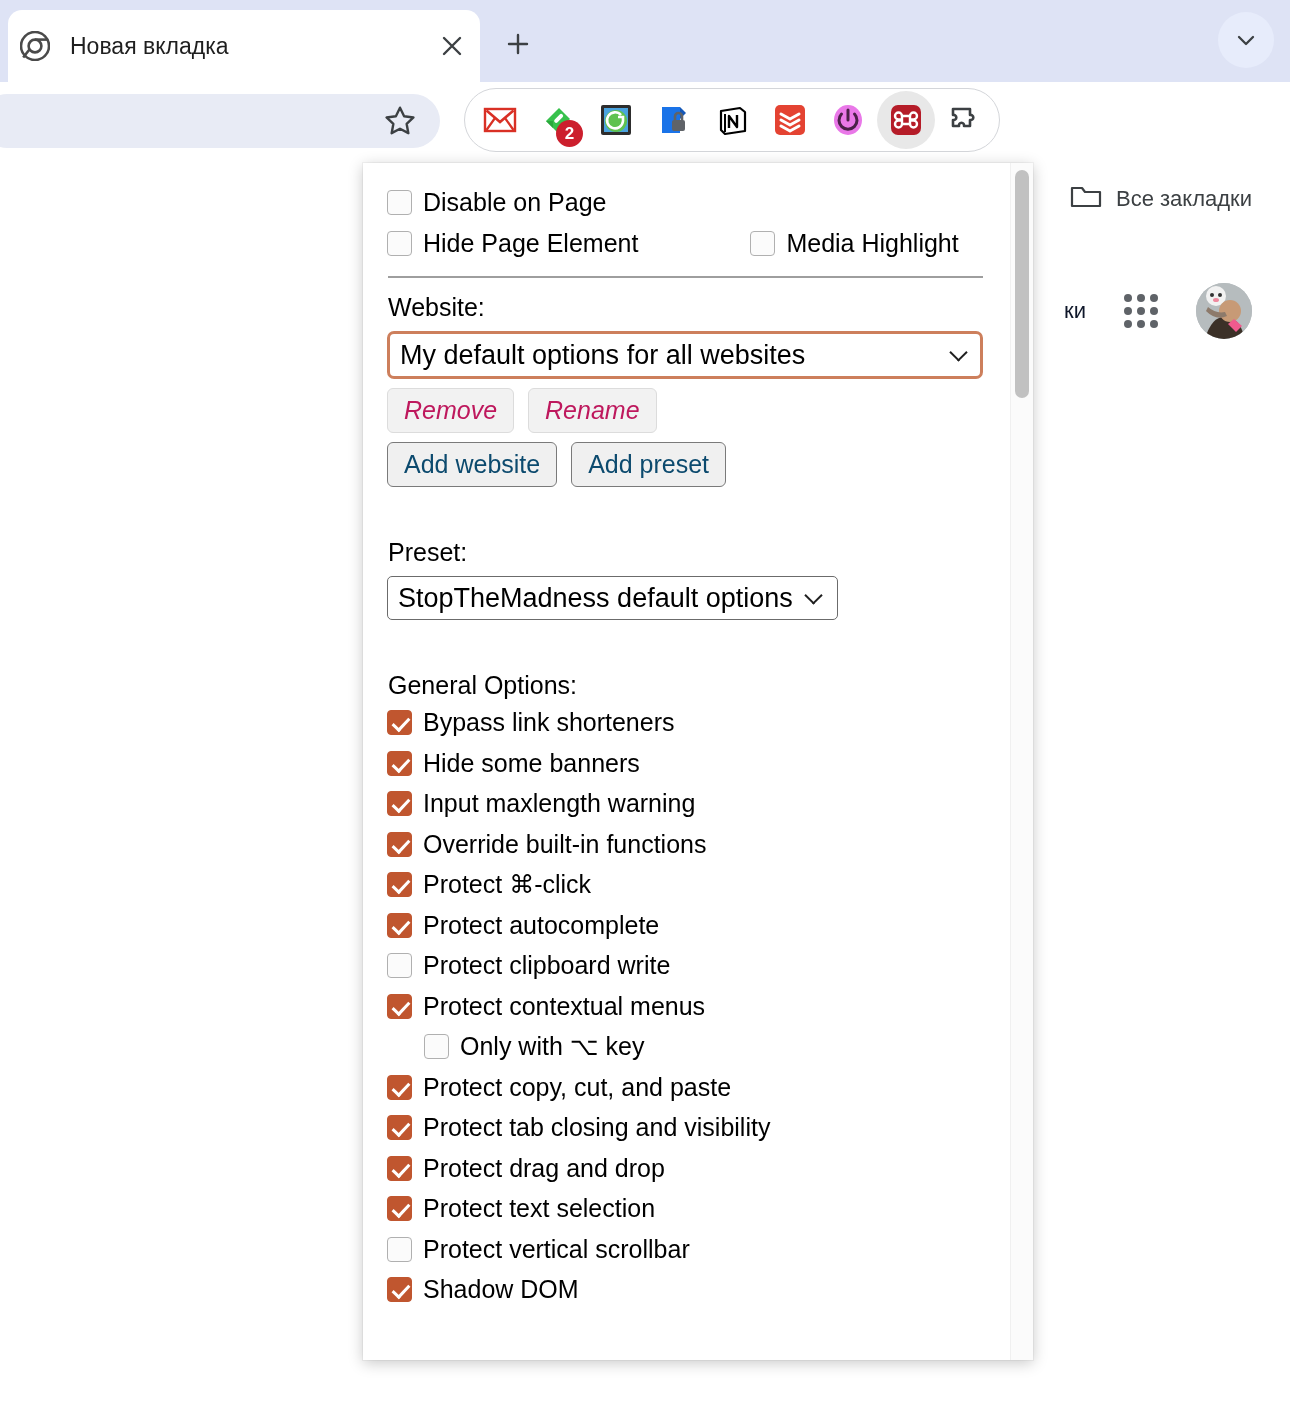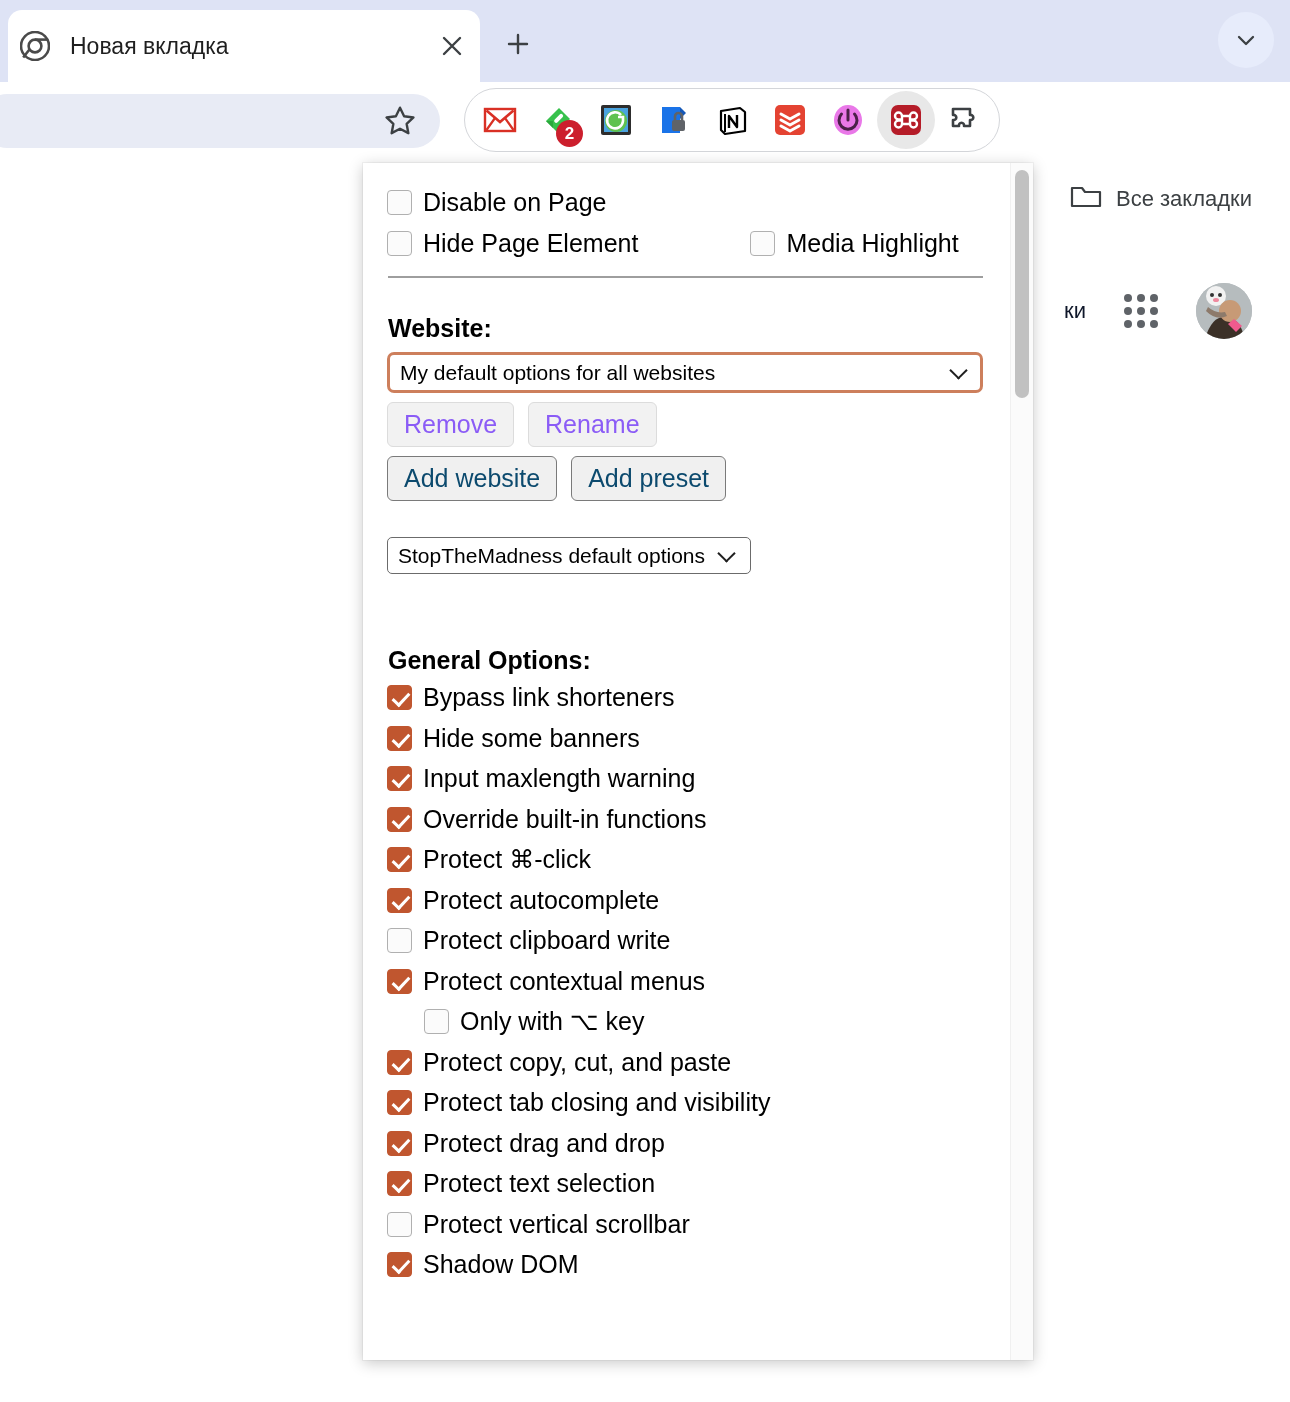--- a/index.html
+++ b/index.html
@@ -285,30 +285,30 @@
   .top-row2 { display: flex; }
   .top-row2 .spacer { width: 112px; }
 
   .divider {
     height: 2px;
     background: #9e9e9e;
     margin: 19px 28px 0 1px;
   }
 
   .section-title {
-    font-weight: bold;
-    margin: 36px 0 9px 1px;
+    font-weight: normal;
+    margin: 15px 0 9px 1px;
     font-size: 25px;
   }
 
   .sel {
     appearance: none;
     -webkit-appearance: none;
     font-family: "Liberation Sans", sans-serif;
-    font-size: 21px;
+    font-size: 27px;
     color: #000;
     background: #ffffff;
     border: 1.5px solid #6b6b6b;
     border-radius: 5px;
     padding: 6px 44px 6px 10px;
     box-sizing: border-box;
     position: relative;
   }
   .sel-wrap { position: relative; display: inline-block; }
   .sel-wrap::after {
@@ -333,23 +333,24 @@
     font-size: 25px;
     padding: 7px 16px;
     border-radius: 6px;
     background: #f0f0f0;
     border: 1.5px solid #7a7a7a;
     color: #0c4a6e;
     margin-right: 7px;
     box-sizing: border-box;
   }
   .btn.disabled {
-    color: #8b5cf6;
+    color: #be185d;
     border-color: #dcdcdc;
     background: #f2f2f2;
+    font-style: italic;
   }
 
   .block-gap { height: 36px; }
   .sub-indent { margin-left: 37px; }
 </style>
 </head>
 <body>
 
 <div class="browser">
 
@@ -577,20 +578,21 @@
       </div>
 
       <div class="btn-row">
         <button class="btn">Add website</button>
         <button class="btn">Add preset</button>
       </div>
 
       <div class="block-gap"></div>
 
       
+      <div class="section-title">Preset:</div>
       <div class="sel-wrap">
         <select class="sel">
           <option>StopTheMadness default options</option>
         </select>
       </div>
 
       <div class="block-gap"></div>
 
       
       <div class="section-title">General Options:</div>

